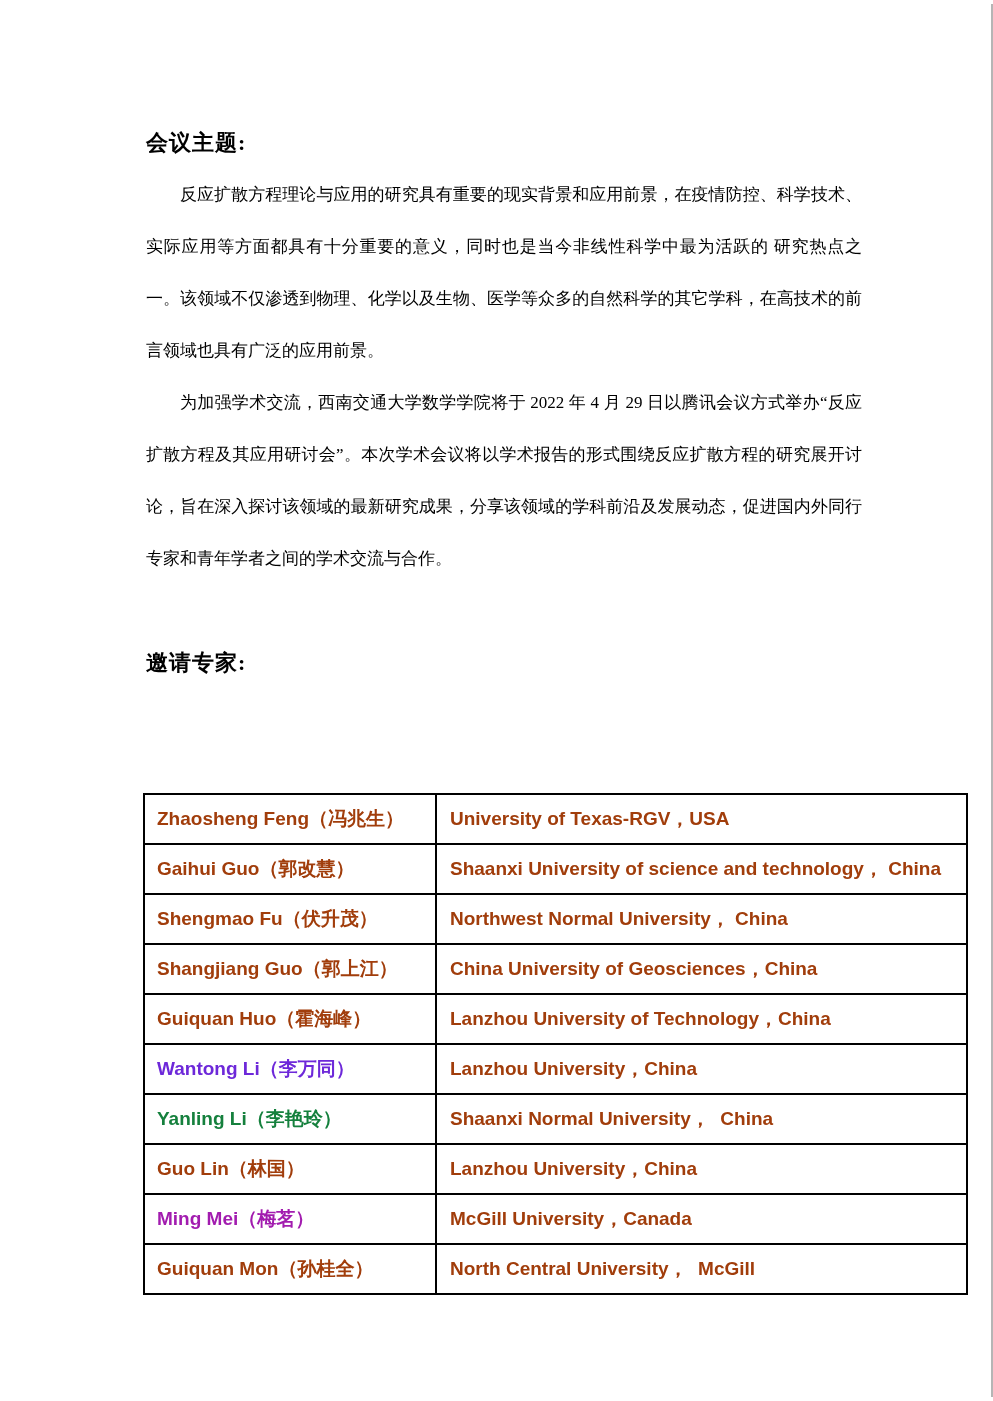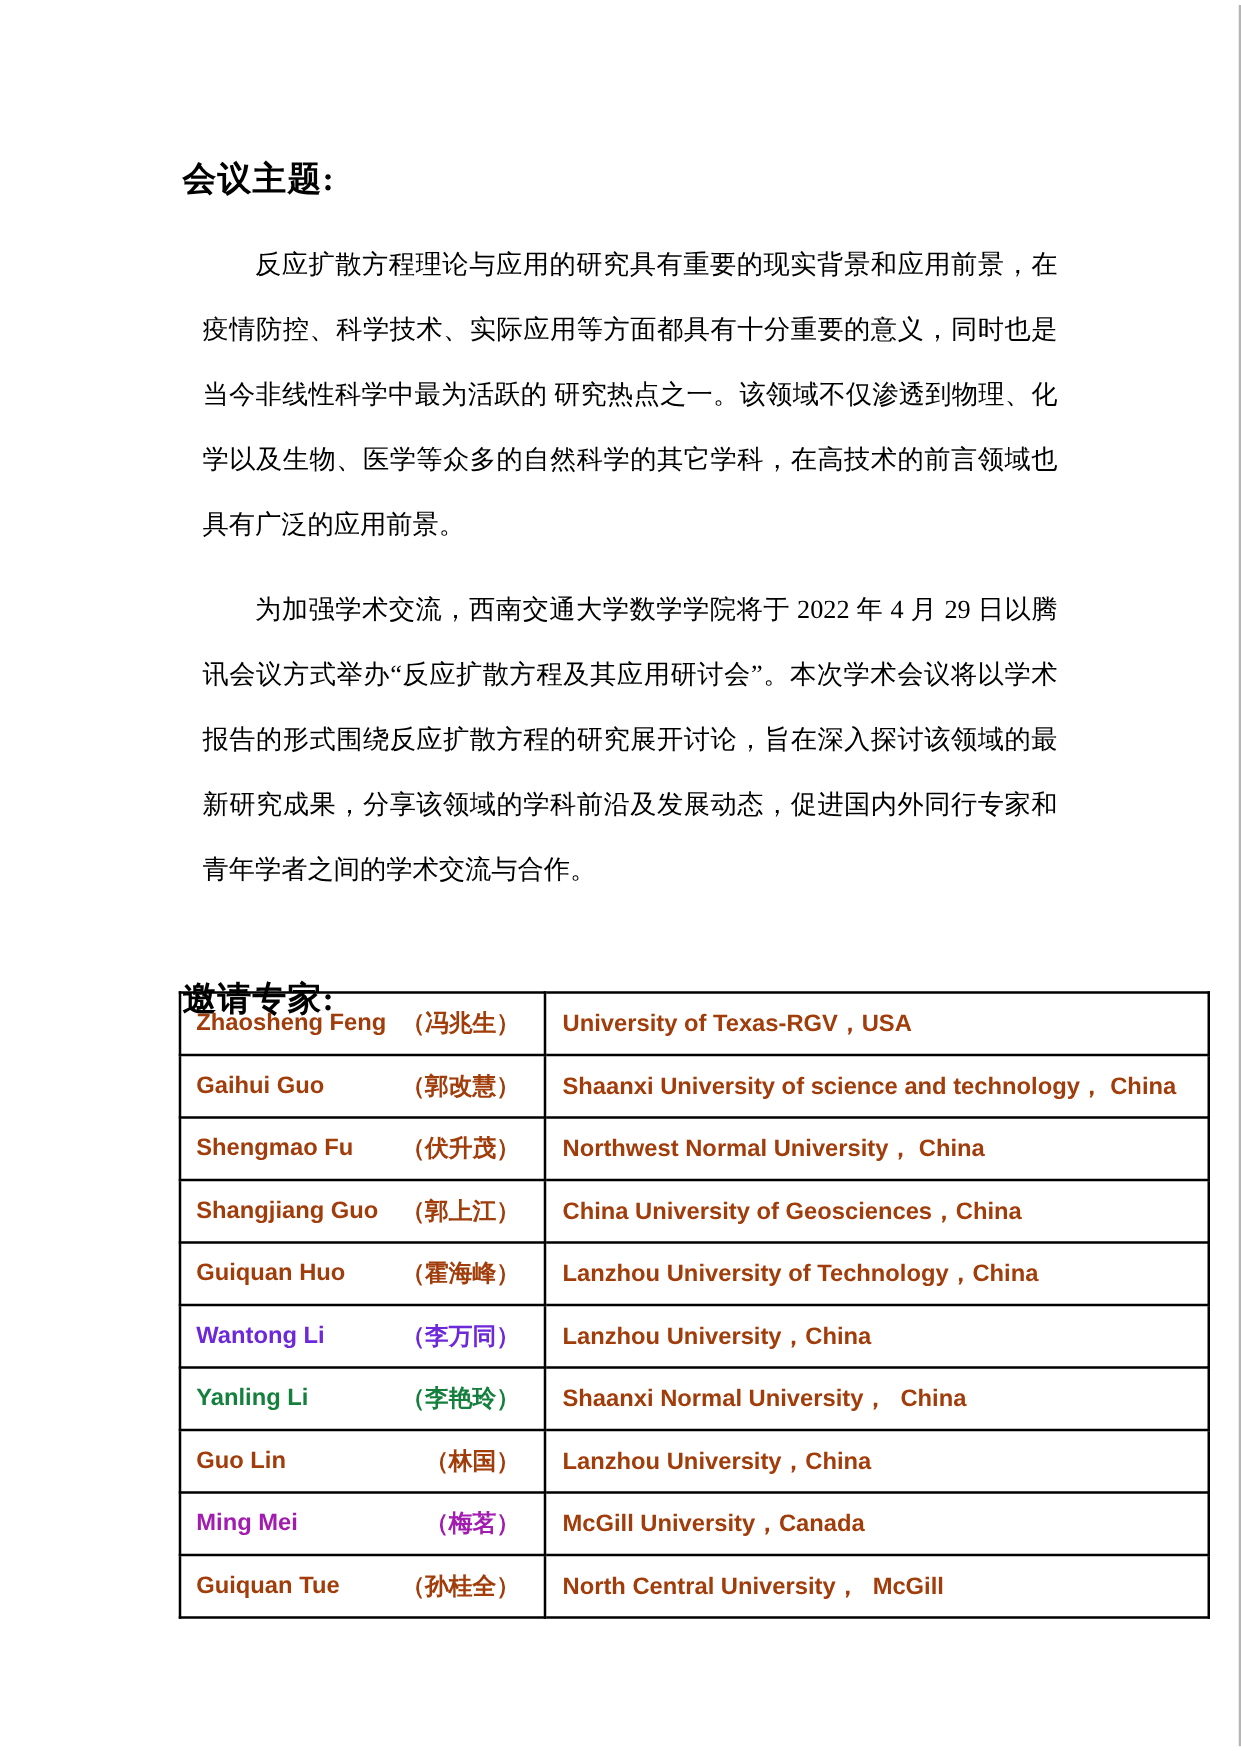--- a/index.html
+++ b/index.html
@@ -25,29 +25,29 @@
   }
   .content {
     position: absolute;
     left: 146px;
     top: 117px;
     width: 716px;
   }
   .section-heading {
     font-family: "Liberation Serif", serif;
     font-weight: bold;
-    font-size: 27px;
+    font-size: 22px;
     line-height: 52px;
     margin: 0;
     color: #000000;
     letter-spacing: 1px;
   }
   .body-para {
-    margin: 16px;
-    font-size: 21px;
+    margin: 0;
+    font-size: 17px;
     line-height: 52px;
     text-align: justify;
     text-indent: 2em;
     color: #000000;
   }
   .experts-heading {
     margin-top: 52px;
   }
   .experts-table {
     position: absolute;
@@ -63,23 +63,23 @@
     padding: 0;
     vertical-align: middle;
     font-family: "Liberation Sans", sans-serif;
     font-weight: bold;
     font-size: 19px;
   }
   .experts-table col.c1 { width: 292px; }
   .experts-table col.c2 { width: 531px; }
   .name-cell-inner {
     display: flex;
-    justify-content: space-between;
+    justify-content: flex-start;
     align-items: center;
-    padding: 0 19px 0 12px;
+    padding: 0 2px 0 12px;
   }
   .affil-cell {
     padding-left: 13px !important;
     white-space: pre;
     margin-left: 34px;
   }
 </style>
 </head>
 <body>
 
@@ -175,20 +175,20 @@
           <div class="name-cell-inner">
         <span>Ming Mei</span>
         <span>（梅茗）</span>
       </div>
         </td>
       <td class="affil-cell" style="color: rgb(161, 61, 11);">McGill University，Canada</td>
     </tr>
     <tr>
       <td style="color: rgb(161, 61, 11);">
           <div class="name-cell-inner">
-        <span>Guiquan Tue</span>
+        <span>Guiquan Mon</span>
         <span>（孙桂全）</span>
       </div>
         </td>
       <td class="affil-cell" style="color: rgb(161, 61, 11);">North Central University，  McGill</td>
     </tr>
   </tbody>
 </table>
 
 </body></html>

